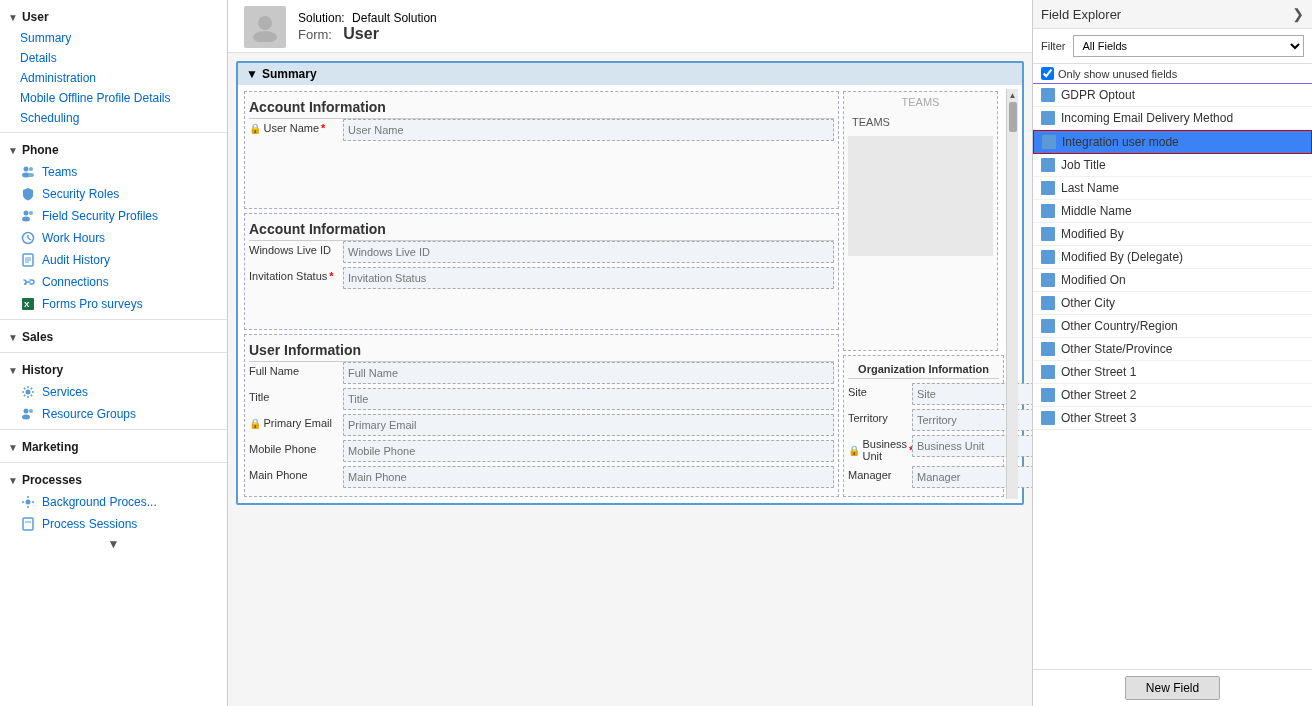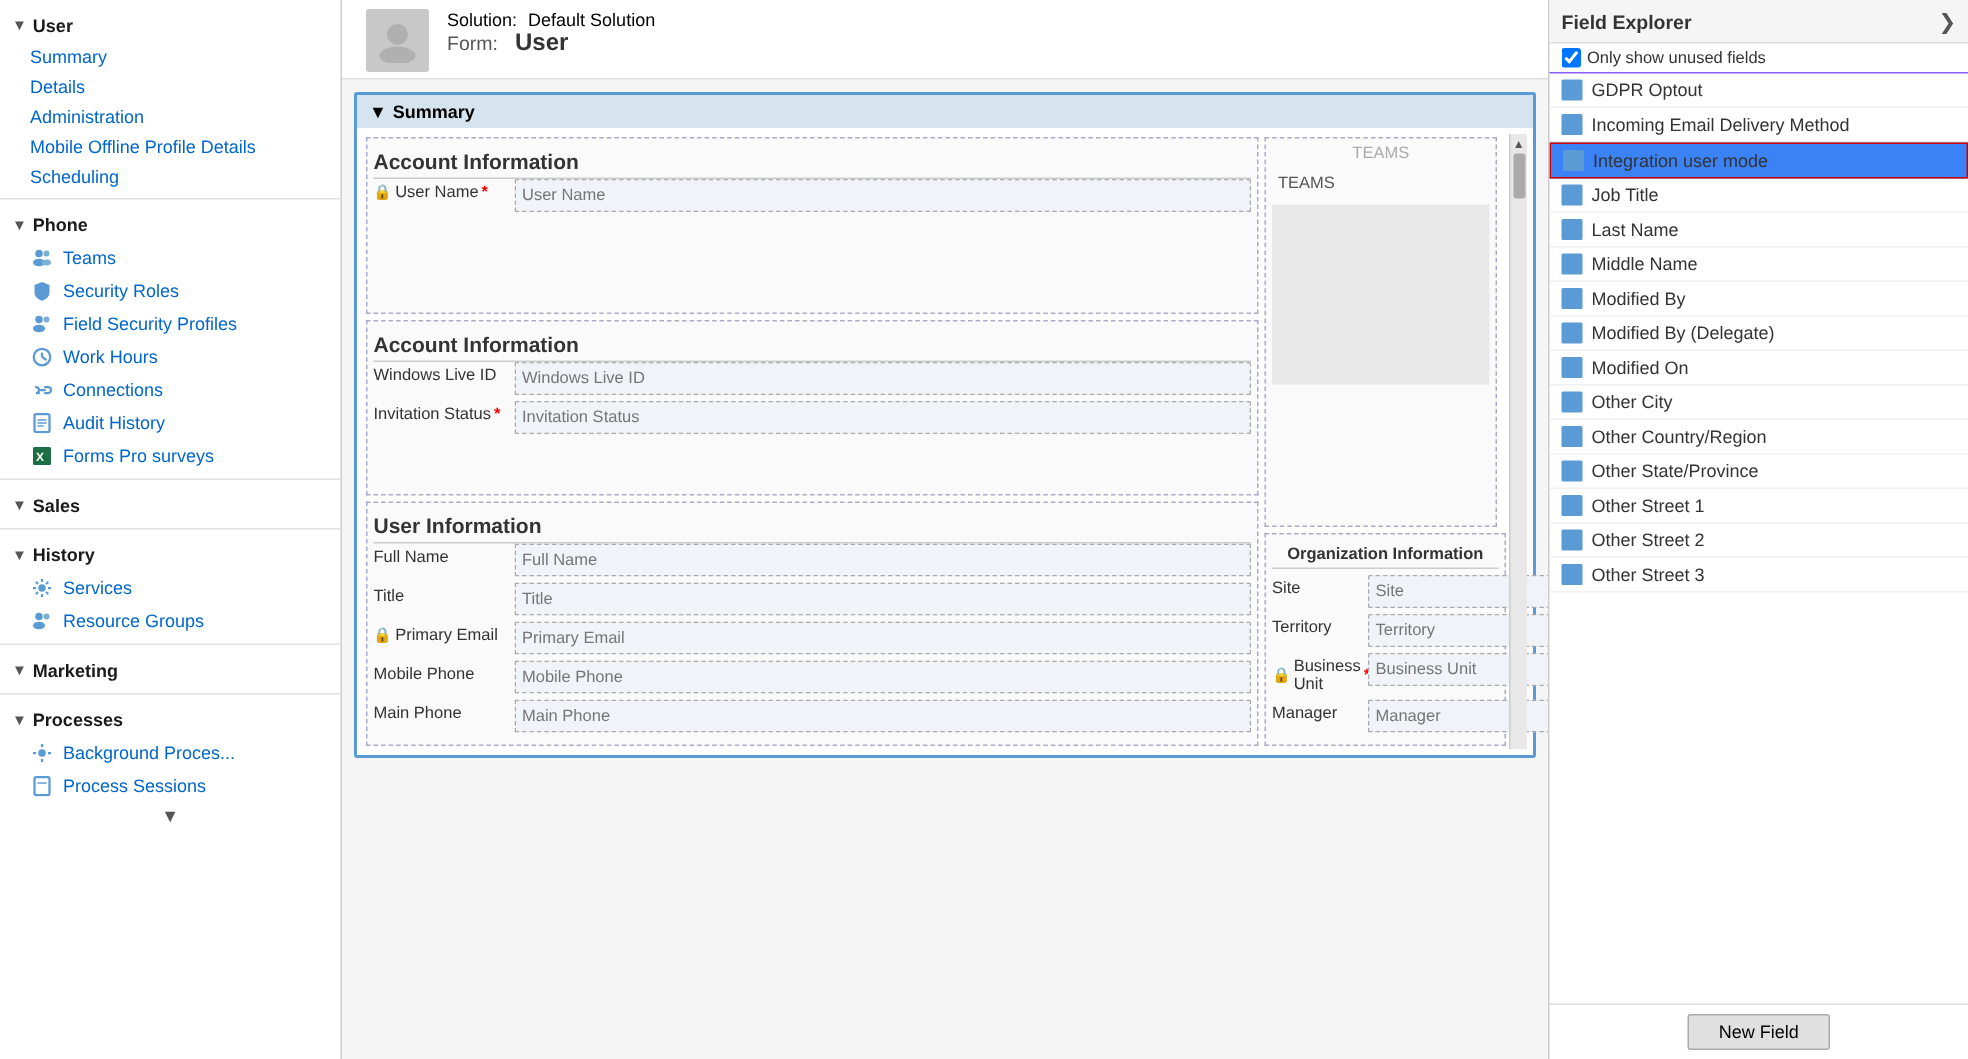--- a/index.html
+++ b/index.html
@@ -61,21 +61,21 @@
       flex-direction: column;
       overflow: hidden;
     }
 
     
     .solution-header {
       background: #fff;
       padding: 6px 16px 4px 16px;
       border-bottom: 1px solid #ddd;
       display: flex;
-      align-items: flex-start;
+      align-items: center;
       gap: 12px;
     }
     .header-avatar {
       width: 42px;
       height: 42px;
       background: #c8c8c8;
       border-radius: 2px;
       display: flex;
       align-items: center;
       justify-content: center;
@@ -223,21 +223,21 @@
     }
     .fe-header {
       display: flex;
       justify-content: space-between;
       align-items: center;
       padding: 6px 8px;
       border-bottom: 1px solid #ddd;
       background: #f5f5f5;
     }
     .fe-title {
-      font-weight: bold;
+      font-weight: normal;
       font-size: 13px;
       color: #333;
     }
     .fe-collapse {
       cursor: pointer;
       font-size: 14px;
       color: #555;
     }
     .fe-filter {
       display: flex;
@@ -387,35 +387,35 @@
           <circle cx="7" cy="7" r="5.5" fill="none" stroke="#5b9bd5" stroke-width="1.5"></circle>
           <line x1="7" y1="4" x2="7" y2="7" stroke="#5b9bd5" stroke-width="1.5"></line>
           <line x1="7" y1="7" x2="10" y2="9" stroke="#5b9bd5" stroke-width="1.5"></line>
         </svg>
     </span>
     <span>Work Hours</span>
   </div>
   <div class="sidebar-item">
     <span class="icon">
       <svg width="14" height="14" viewBox="0 0 14 14">
-          <path d="M5 7h4M3 5a2 2 0 010 4h2M9 5h2a2 2 0 010 4H9" stroke="#5b9bd5" stroke-width="1.5" fill="none" stroke-linecap="round"></path>
-        </svg>
-    </span>
-    <span>Connections</span>
-  </div>
-  <div class="sidebar-item">
-    <span class="icon">
-      <svg width="14" height="14" viewBox="0 0 14 14">
           <rect x="2" y="1" width="10" height="12" rx="1" fill="none" stroke="#5b9bd5" stroke-width="1.5"></rect>
           <line x1="4" y1="5" x2="10" y2="5" stroke="#5b9bd5" stroke-width="1"></line>
           <line x1="4" y1="7" x2="10" y2="7" stroke="#5b9bd5" stroke-width="1"></line>
           <line x1="4" y1="9" x2="8" y2="9" stroke="#5b9bd5" stroke-width="1"></line>
         </svg>
     </span>
     <span>Audit History</span>
+  </div>
+  <div class="sidebar-item">
+    <span class="icon">
+      <svg width="14" height="14" viewBox="0 0 14 14">
+          <path d="M5 7h4M3 5a2 2 0 010 4h2M9 5h2a2 2 0 010 4H9" stroke="#5b9bd5" stroke-width="1.5" fill="none" stroke-linecap="round"></path>
+        </svg>
+    </span>
+    <span>Connections</span>
   </div>
   <div class="sidebar-item">
     <span class="icon">
       <svg width="14" height="14" viewBox="0 0 14 14">
           <rect x="1" y="1" width="12" height="12" rx="1" fill="#1d7044"></rect>
           <text x="3" y="10" font-size="8" fill="white" font-weight="bold">X</text>
         </svg>
     </span>
     <span>Forms Pro surveys</span>
   </div>
@@ -632,20 +632,28 @@
       </div>
     </div>
   </div>
 </div>
 
 <div class="field-explorer">
   <div class="fe-header">
     <span class="fe-title">Field Explorer</span>
     <span class="fe-collapse">❯</span>
   </div>
+  <div class="fe-filter">
+    <span class="fe-filter-label">Filter</span>
+    <select class="fe-filter-select">
+      <option>All Fields</option>
+      <option>Custom Fields</option>
+      <option>System Fields</option>
+    </select>
+  </div>
   <div class="fe-checkbox-row">
     <input type="checkbox" checked="" style="">
     <span class="fe-checkbox-label">Only show unused fields</span>
   </div>
   <div class="fe-list">
 
     <div class="fe-item">
       <div class="fe-item-icon"></div>
       <span class="fe-item-text">GDPR Optout</span>
     </div>

